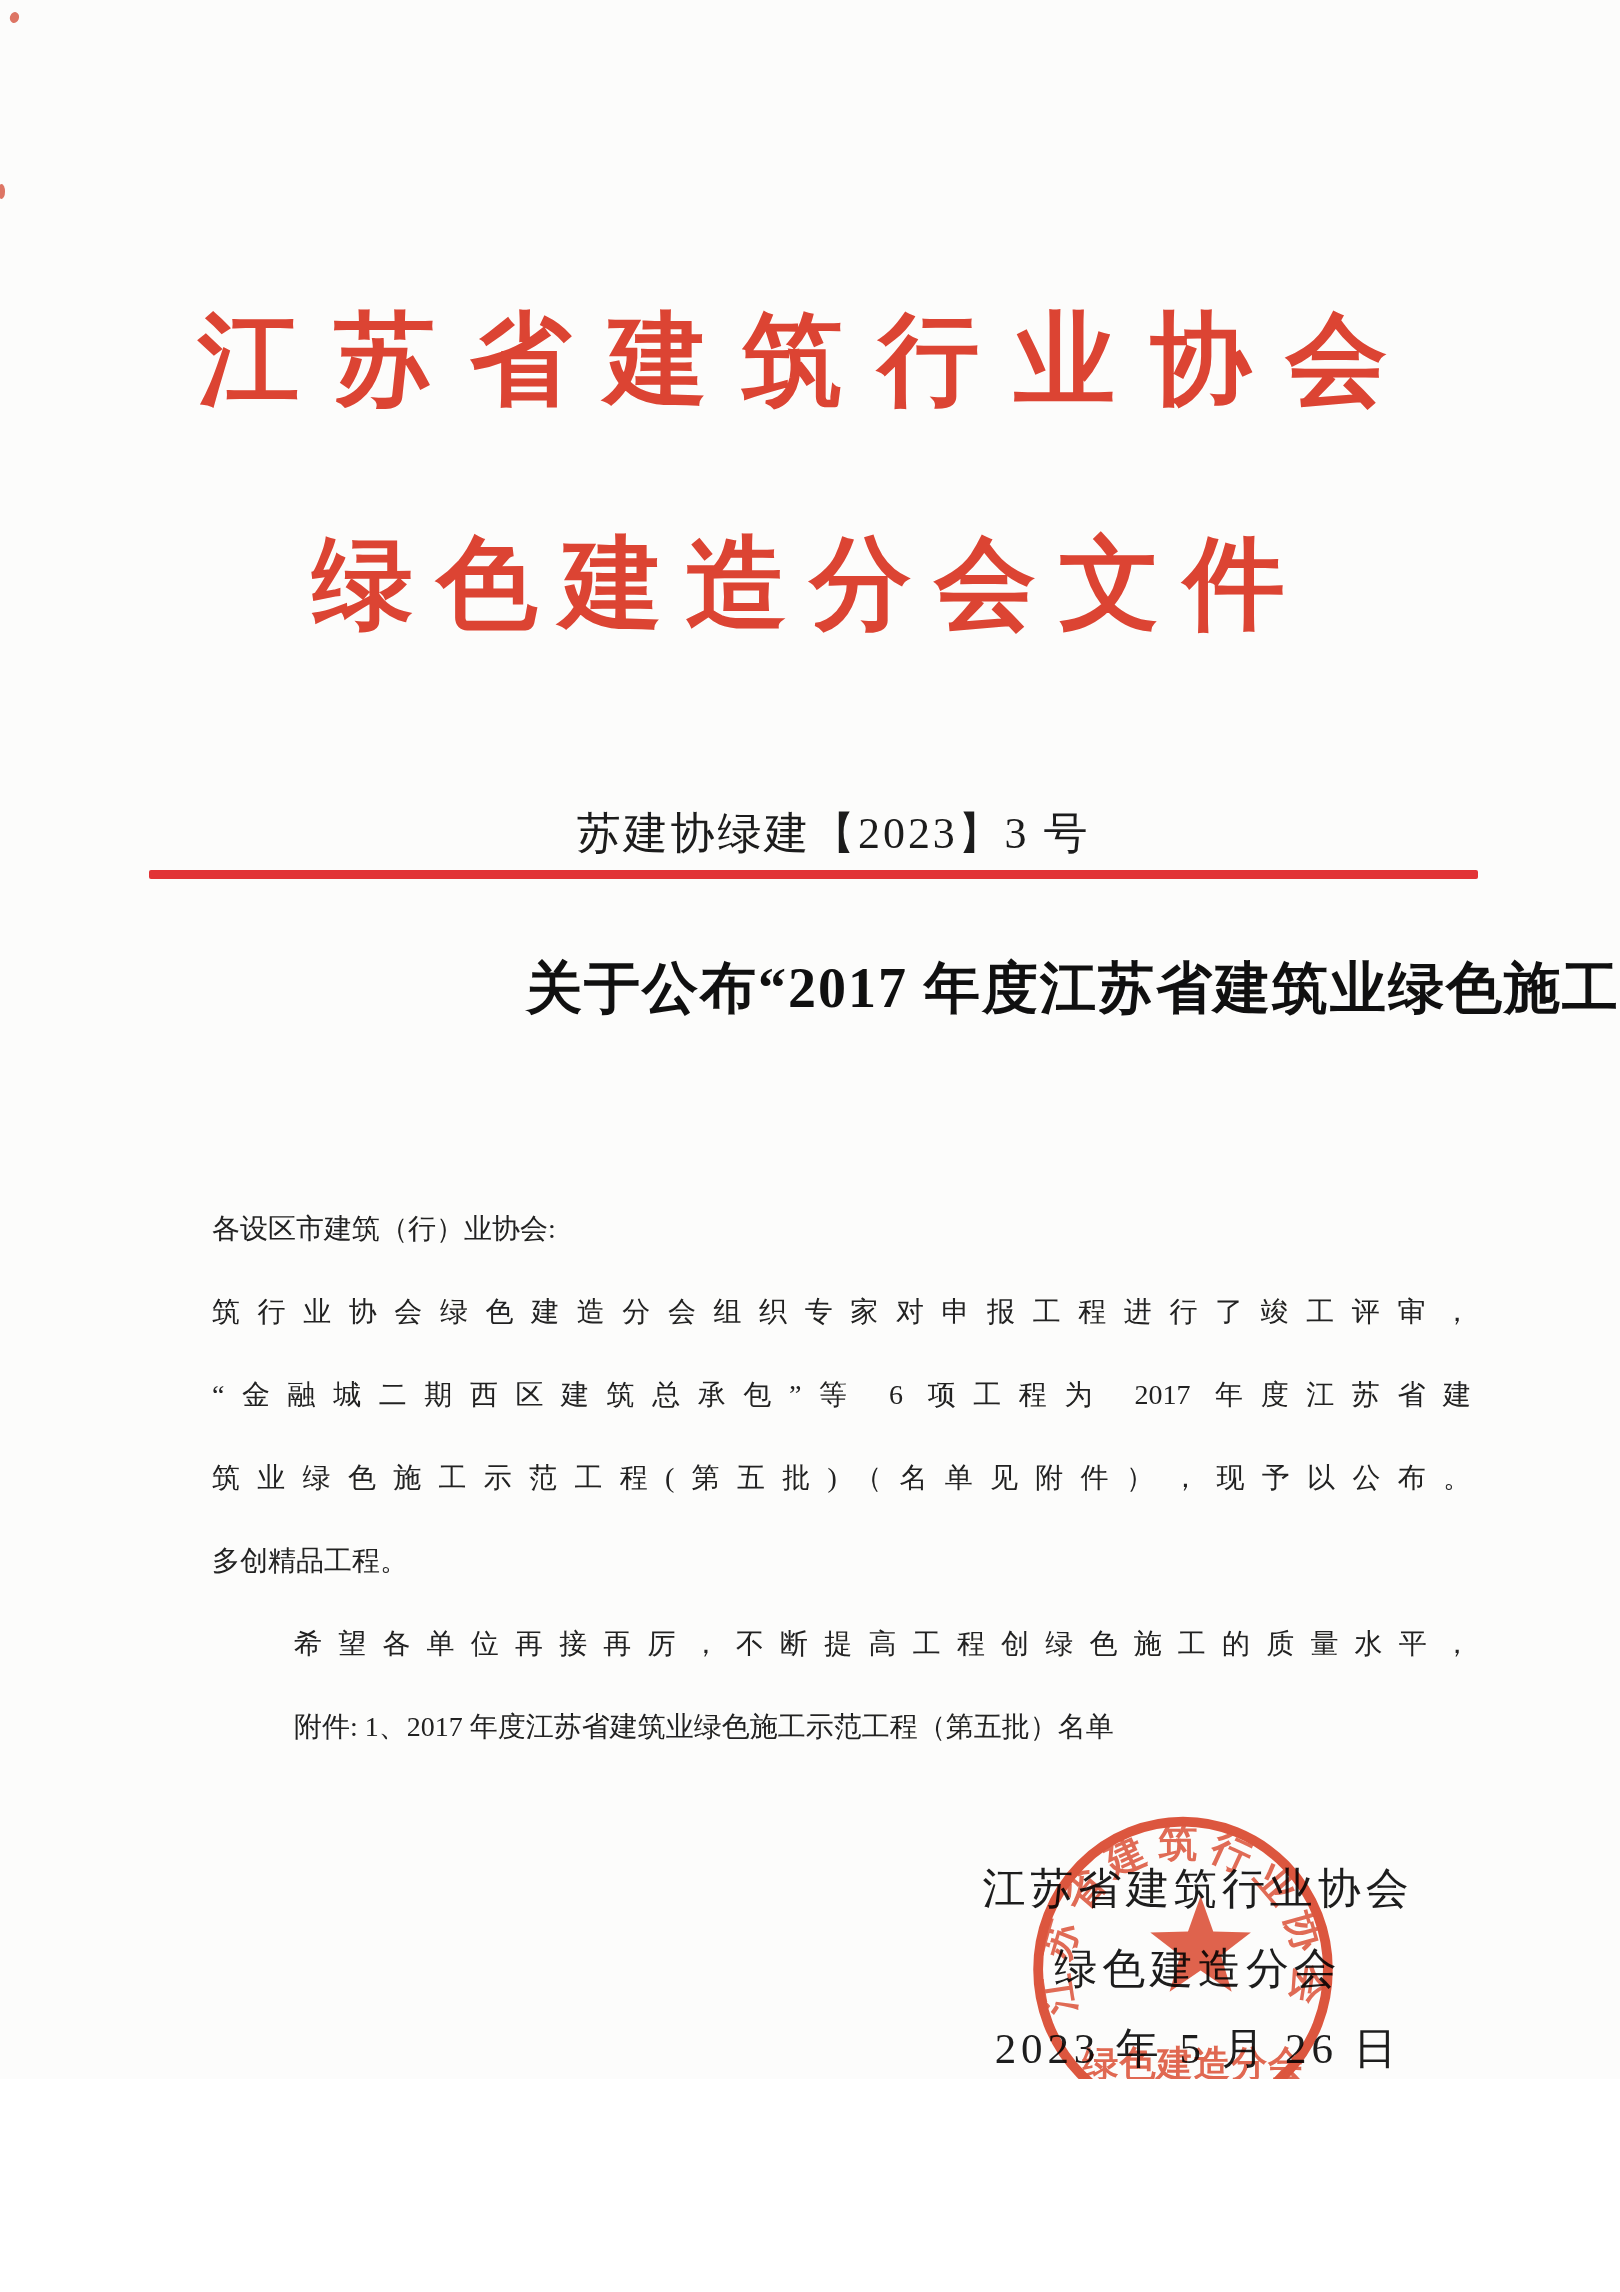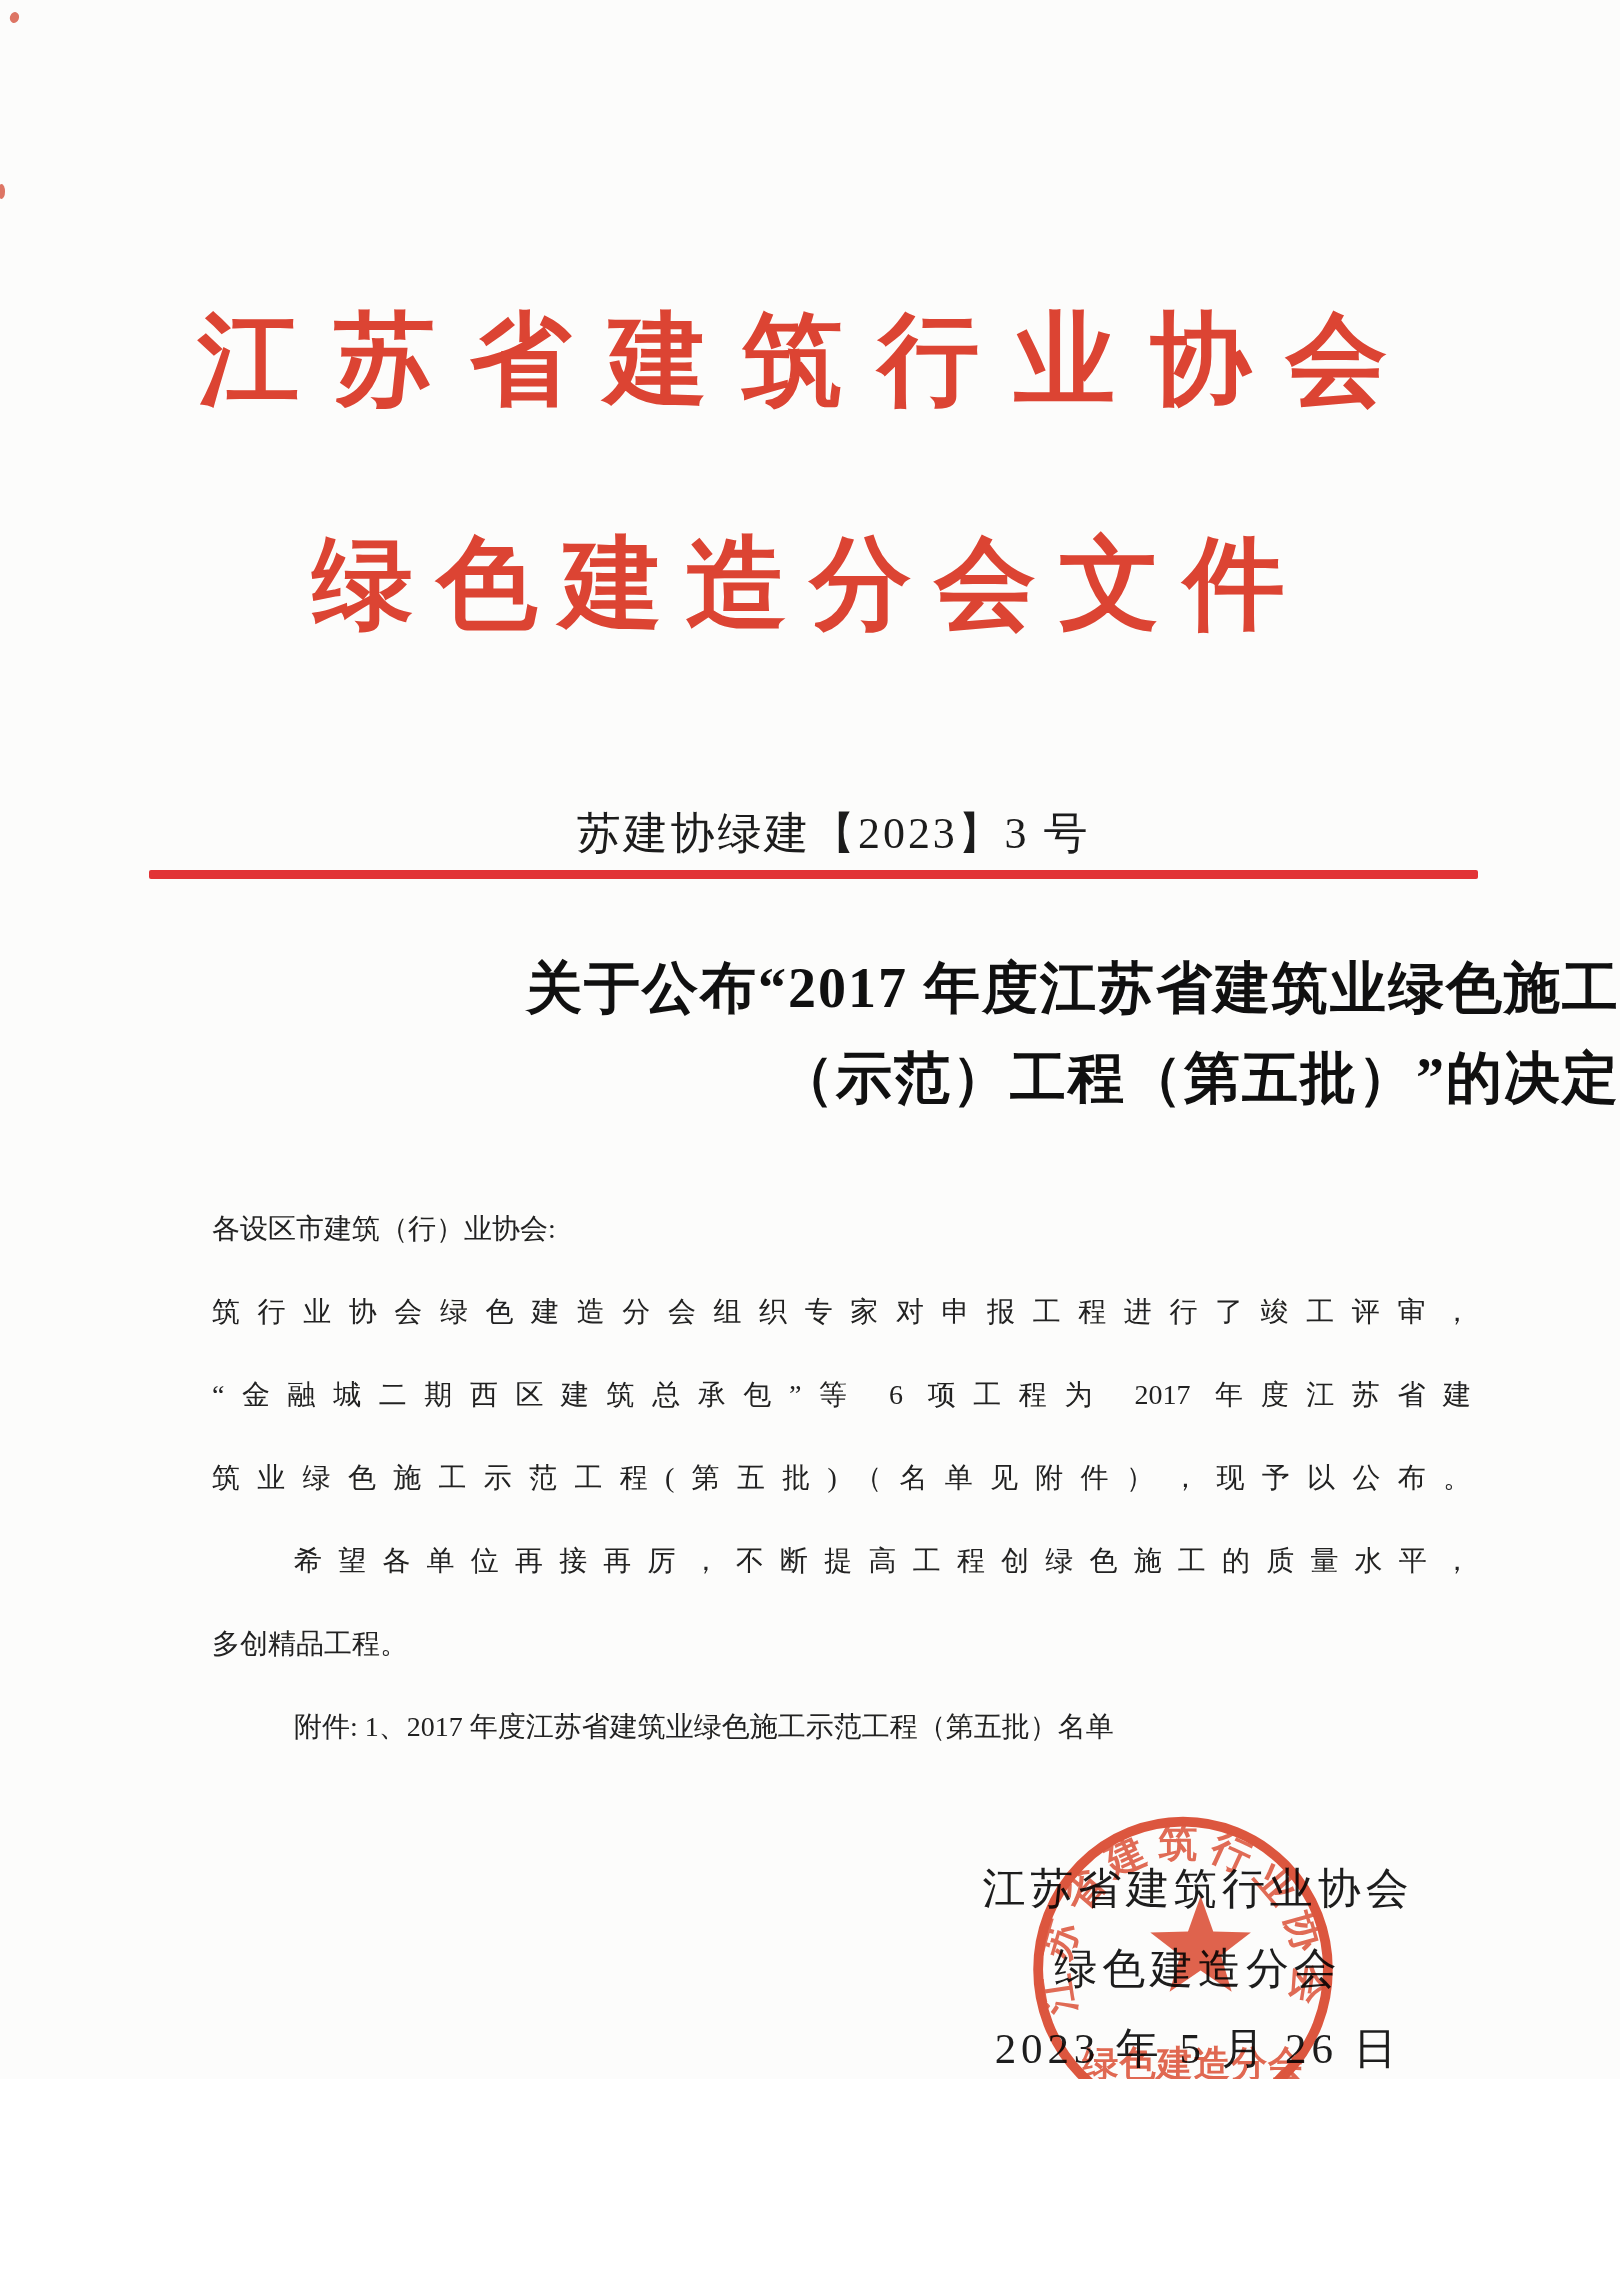--- a/index.html
+++ b/index.html
@@ -78,30 +78,29 @@
   <div class="hdr l1" style="color:#dc4433;">江苏省建筑行业协会</div>
 
   <div class="hdr l2" style="color:#dc4433;margin-top:28px;">绿色建造分会文件</div>
 
   <div class="docnum">苏建协绿建【2023】3 号</div>
 
   <div class="rule" style="background:#e23336;"></div>
 
   <div class="title">
     <div>关于公布“2017 年度江苏省建筑业绿色施工</div>
-    <div>（示范）工程（第五批）”的决定</div>
   </div>
 
   <div class="body">
     <div class="bl">各设区市建筑（行）业协会:</div>
     <div class="bl just">筑行业协会绿色建造分会组织专家对申报工程进行了竣工评审，</div>
     <div class="bl just">“金融城二期西区建筑总承包”等 6 项工程为 2017 年度江苏省建</div>
     <div class="bl just">筑业绿色施工示范工程(第五批)（名单见附件），现予以公布。</div>
+    <div class="bl">多创精品工程。</div>
     <div class="bl ind just">希望各单位再接再厉，不断提高工程创绿色施工的质量水平，</div>
-    <div class="bl">多创精品工程。</div>
     <div class="bl ind">附件: 1、2017 年度江苏省建筑业绿色施工示范工程（第五批）名单</div>
   </div>
 
   <div class="sig">
     <div>江苏省建筑行业协会</div>
     <div>绿色建造分会</div>
     <div>2023 年 5 月 26 日</div>
   </div>
 
   <svg class="seal" viewBox="0 0 322 330">

